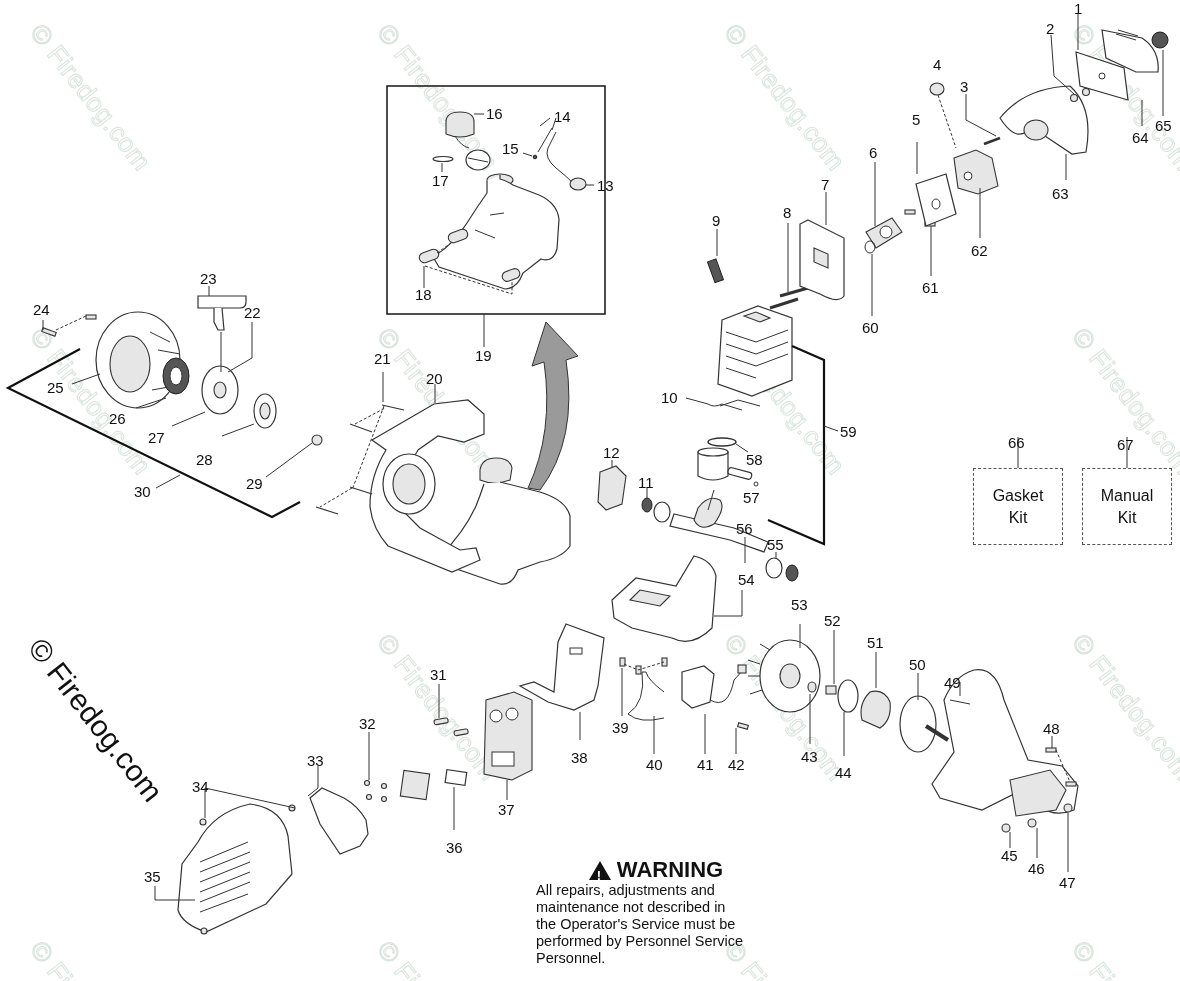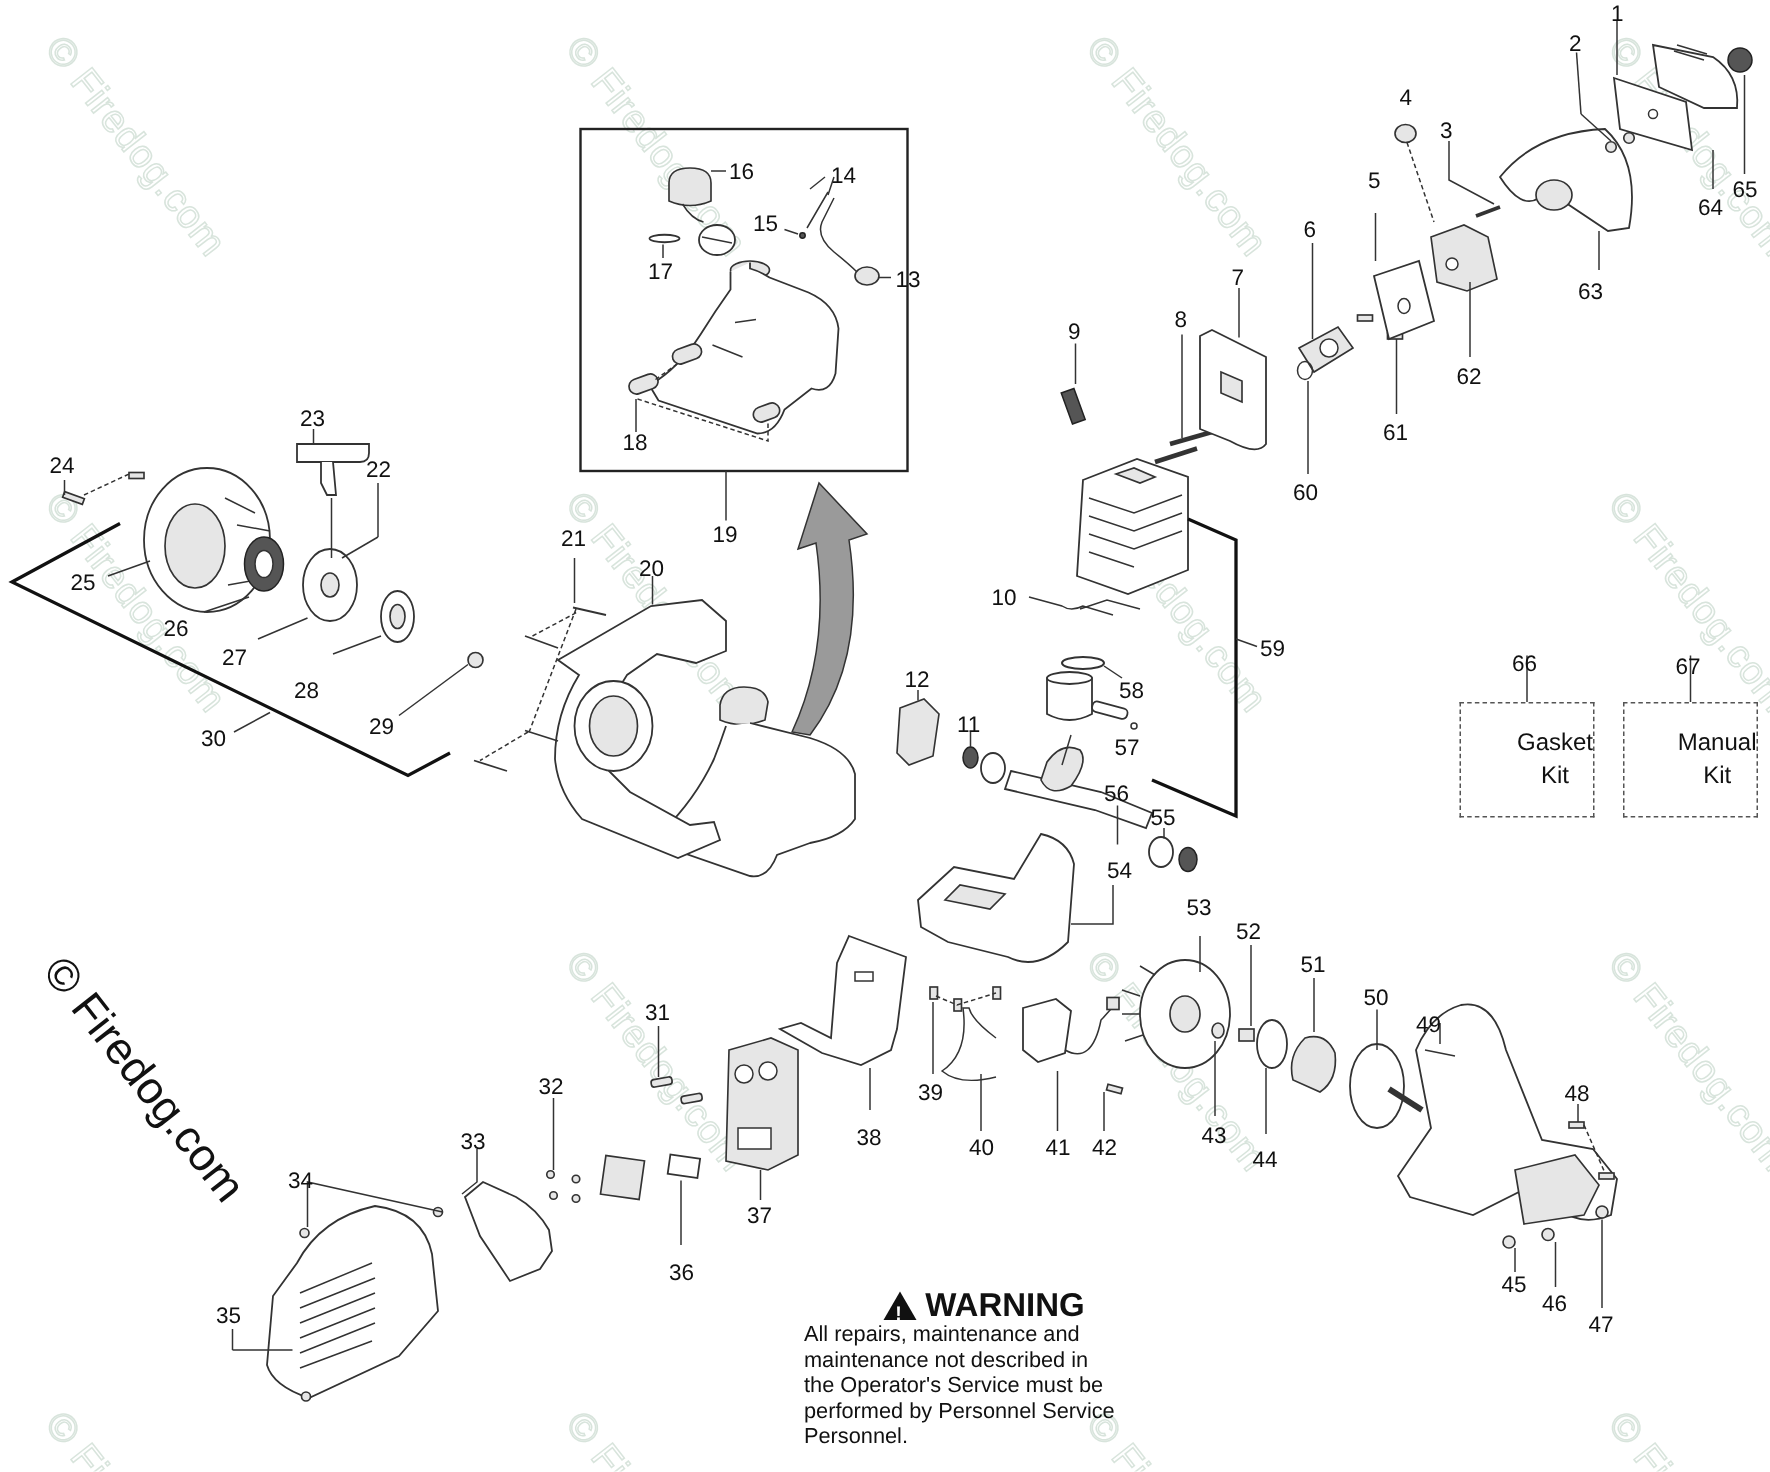--- a/index.html
+++ b/index.html
@@ -6,21 +6,21 @@
   body { width: 1180px; height: 981px; position: relative; overflow: hidden;
          font-family: "Liberation Sans", sans-serif; color: #111; }
   #stage { position: absolute; left: 0; top: 0; width: 1180px; height: 981px; }
   .wm { position: absolute; font-family: "Liberation Sans", sans-serif; font-size: 26px;
         color: #ffffff; -webkit-text-stroke: 1px #d8e4dc; transform: rotate(52deg);
         transform-origin: left top; white-space: nowrap; letter-spacing: 0.5px; }
   .wm-main { position: absolute; left: 48px; top: 632px; font-size: 30px; color: #111;
              transform: rotate(52deg); transform-origin: left top; white-space: nowrap;
              font-family: "Liberation Sans", sans-serif; }
   .kit { position: absolute; border: 1px dashed #555; background: #fff; text-align: center;
-         font-size: 16px; line-height: 22px; display: flex; align-items: center; justify-content: flex-end; }
+         font-size: 16px; line-height: 22px; display: flex; align-items: center; justify-content: center; }
   .kit span { display: block; }
   .warning { position: absolute; left: 536px; top: 858px; width: 240px; font-size: 14.5px; line-height: 17px; }
   .warning .title { font-weight: bold; font-size: 22px; line-height: 24px; text-align: center;
                     display: flex; align-items: center; justify-content: center; gap: 6px; padding-left: 0; }
   .warning .tri { width: 0; height: 0; border-left: 11px solid transparent; border-right: 11px solid transparent;
                   border-bottom: 19px solid #111; position: relative; display: inline-block; }
   .warning .tri::after { content: "!"; position: absolute; left: -3px; top: 3px; color: #fff; font-size: 13px; font-weight: bold; }
   svg text.lbl { font-family: "Liberation Sans", sans-serif; font-size: 15px; fill: #111; }
   .part { fill: #fff; stroke: #333; stroke-width: 1.2; }
   .part-d { fill: #e6e6e6; stroke: #333; stroke-width: 1.1; }
@@ -479,19 +479,19 @@
       <span>Manual</span>
       <span>Kit</span>
     </div>
   </div>
 
   <div class="warning">
     <div class="title">
       <span class="tri"></span>
       <span>WARNING</span>
     </div>
-    <div>All repairs, maintenance and</div>
+    <div>All repairs, adjustments and</div>
     <div>maintenance not described in</div>
     <div>the Operator's Service must be</div>
     <div>performed by Personnel Service</div>
     <div>Personnel.</div>
   </div>
 </div>
 
 </body></html>

